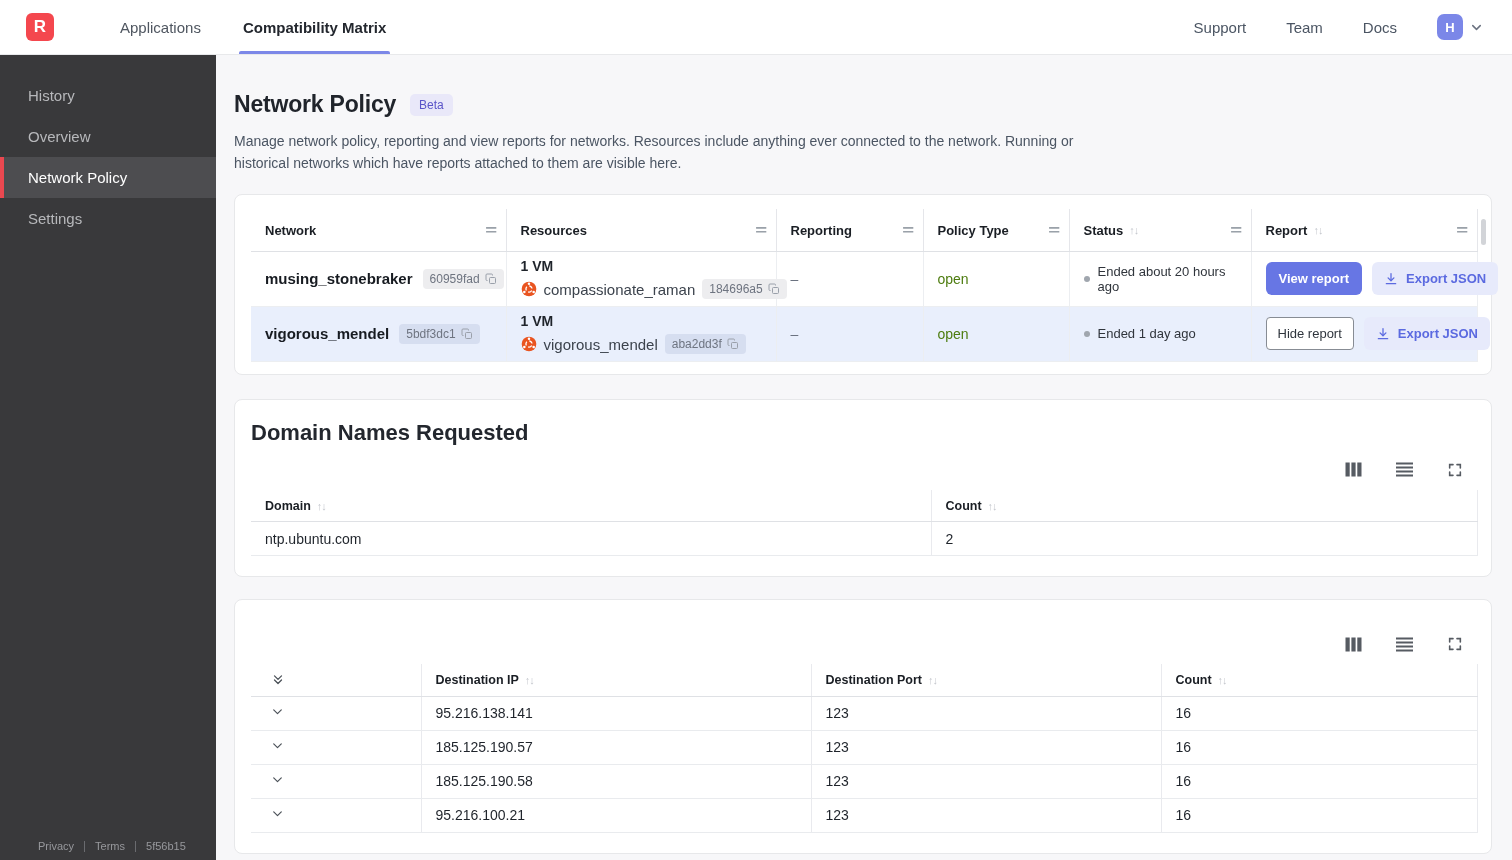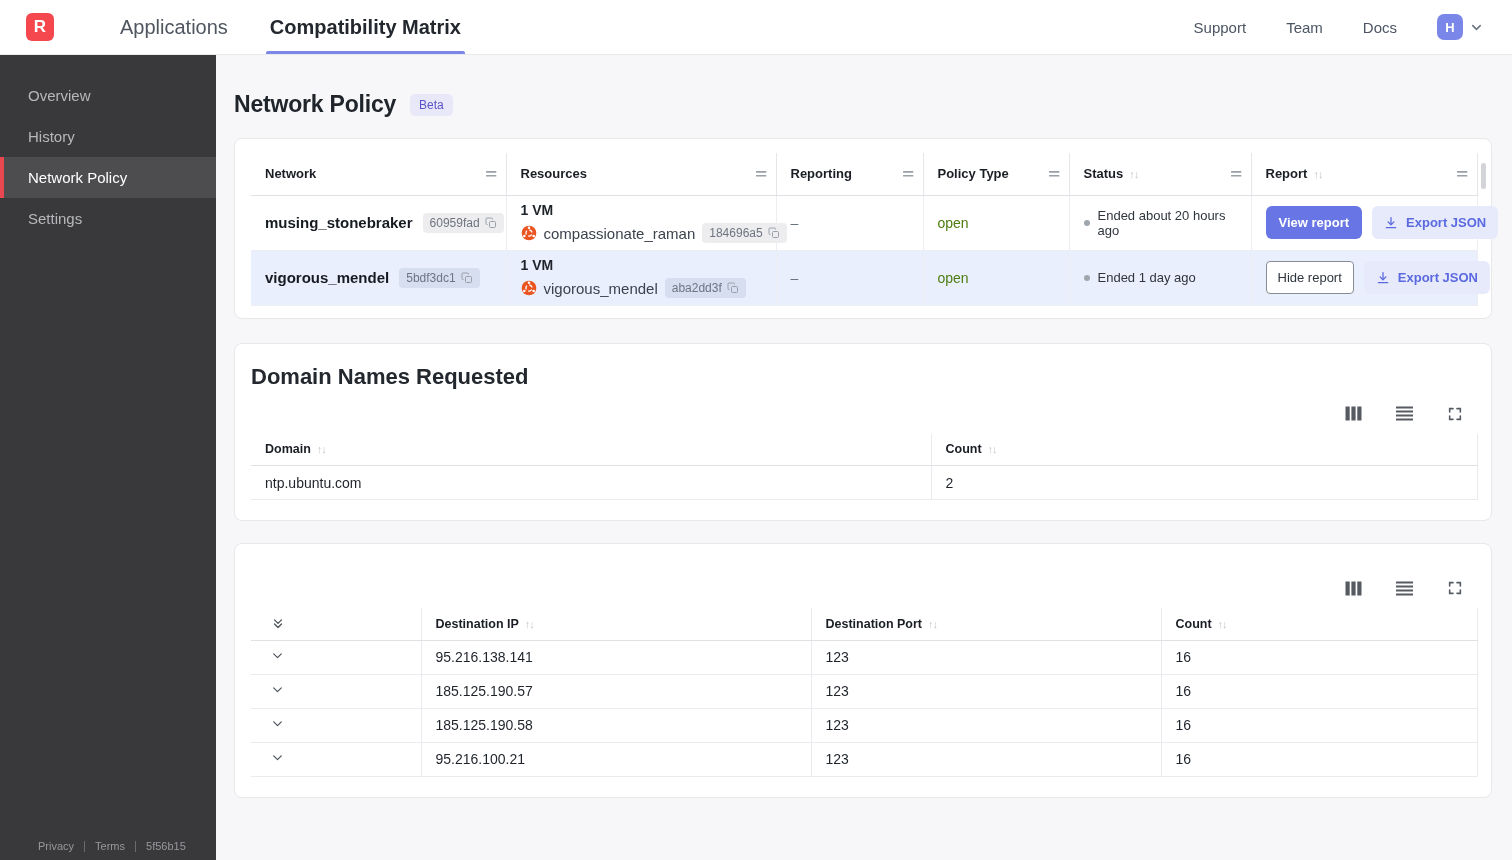--- a/index.html
+++ b/index.html
@@ -7,21 +7,21 @@
   body { font-family:"Liberation Sans", sans-serif; background:#f7f7f9; color:#1f242b; }
 
   
   .navbar { position:fixed; top:0; left:0; width:1512px; height:55px; background:#fff;
             border-bottom:1px solid #e8e9eb; display:flex; align-items:stretch; z-index:20; }
   .logo { width:28px; height:28px; background:#f4474e; border-radius:6px; color:#fff;
           font-weight:700; font-size:17px; display:flex; align-items:center; justify-content:center;
           align-self:center; margin-left:26px; }
   .nav-tabs { display:flex; margin-left:62px; }
   .nav-tab { position:relative; display:flex; align-items:center; padding:0 4px; margin-right:34px;
-             font-size:20px; color:#4f5660; cursor:pointer; }
+             font-size:15px; color:#4f5660; cursor:pointer; }
   .nav-tab.active { color:#23272e; font-weight:700; }
   .nav-tab.active::after { content:""; position:absolute; left:0; right:0; bottom:0; height:3px;
              background:#7c88e8; border-radius:2px 2px 0 0; }
   .nav-right { margin-left:auto; display:flex; align-items:center; gap:40px; padding-right:28px; }
   .nav-link { font-size:15px; color:#4b5563; cursor:pointer; }
   .avatar-wrap { display:flex; align-items:center; gap:6px; }
   .avatar { width:26px; height:26px; background:#7b87e8; border-radius:7px; color:#fff;
             font-size:13px; font-weight:600; display:flex; align-items:center; justify-content:center; }
 
   
@@ -117,40 +117,41 @@
         <svg width="15" height="15" viewBox="0 0 24 24" fill="none" stroke="#6b7280" stroke-width="2.4" stroke-linecap="round" stroke-linejoin="round">
             <path d="M6 9l6 6 6-6"></path>
           </svg>
       </span>
     </div>
   </div>
 </div>
 
 <div class="sidebar">
   <div class="side-items">
+    <div class="side-item">History</div>
     <div class="side-item">Overview</div>
-    <div class="side-item">History</div>
     <div class="side-item active">Network Policy</div>
     <div class="side-item">Settings</div>
   </div>
   <div class="side-footer">
     <span>Privacy</span>
     <span class="fdiv"></span>
     <span>Terms</span>
     <span class="fdiv"></span>
     <span>5f56b15</span>
   </div>
 </div>
 
 <div class="main">
 
   <div class="page-head">
     <span class="page-title">Network Policy</span>
     <span class="beta-badge">Beta</span>
   </div>
+  <div class="page-desc">Manage network policy, reporting and view reports for networks. Resources include anything ever connected to the network. Running or historical networks which have reports attached to them are visible here.</div>
 
   <div class="card card1">
     <div class="scroll-thumb"></div>
     <table class="t1">
       <colgroup>
         <col style="width:255px">
           <col style="width:270px">
           <col style="width:147px">
         <col style="width:146px">
           <col style="width:182px">

